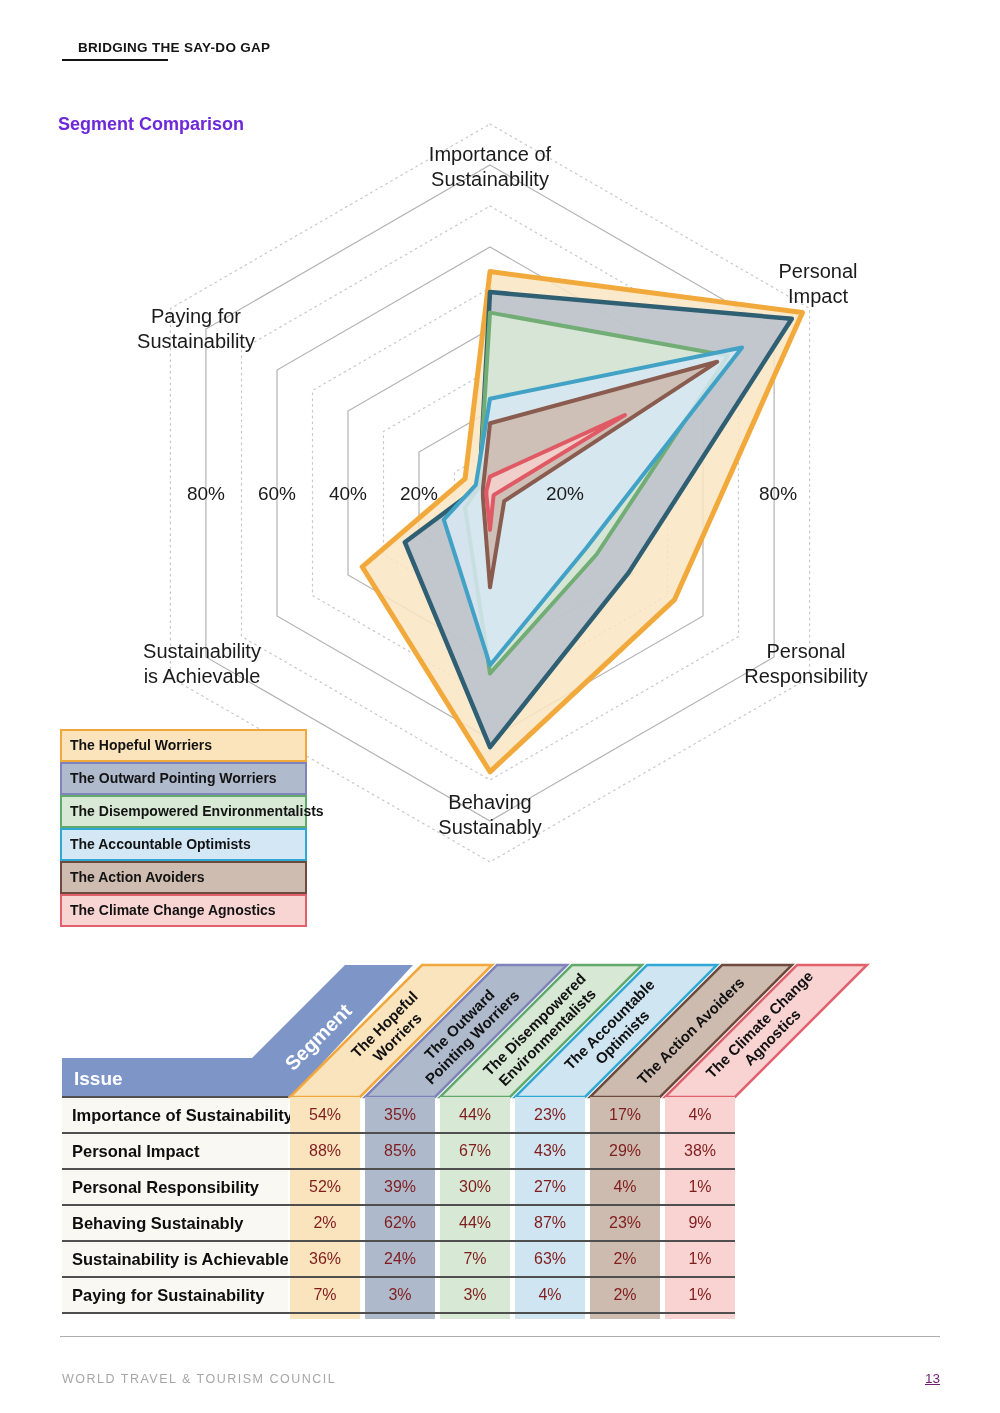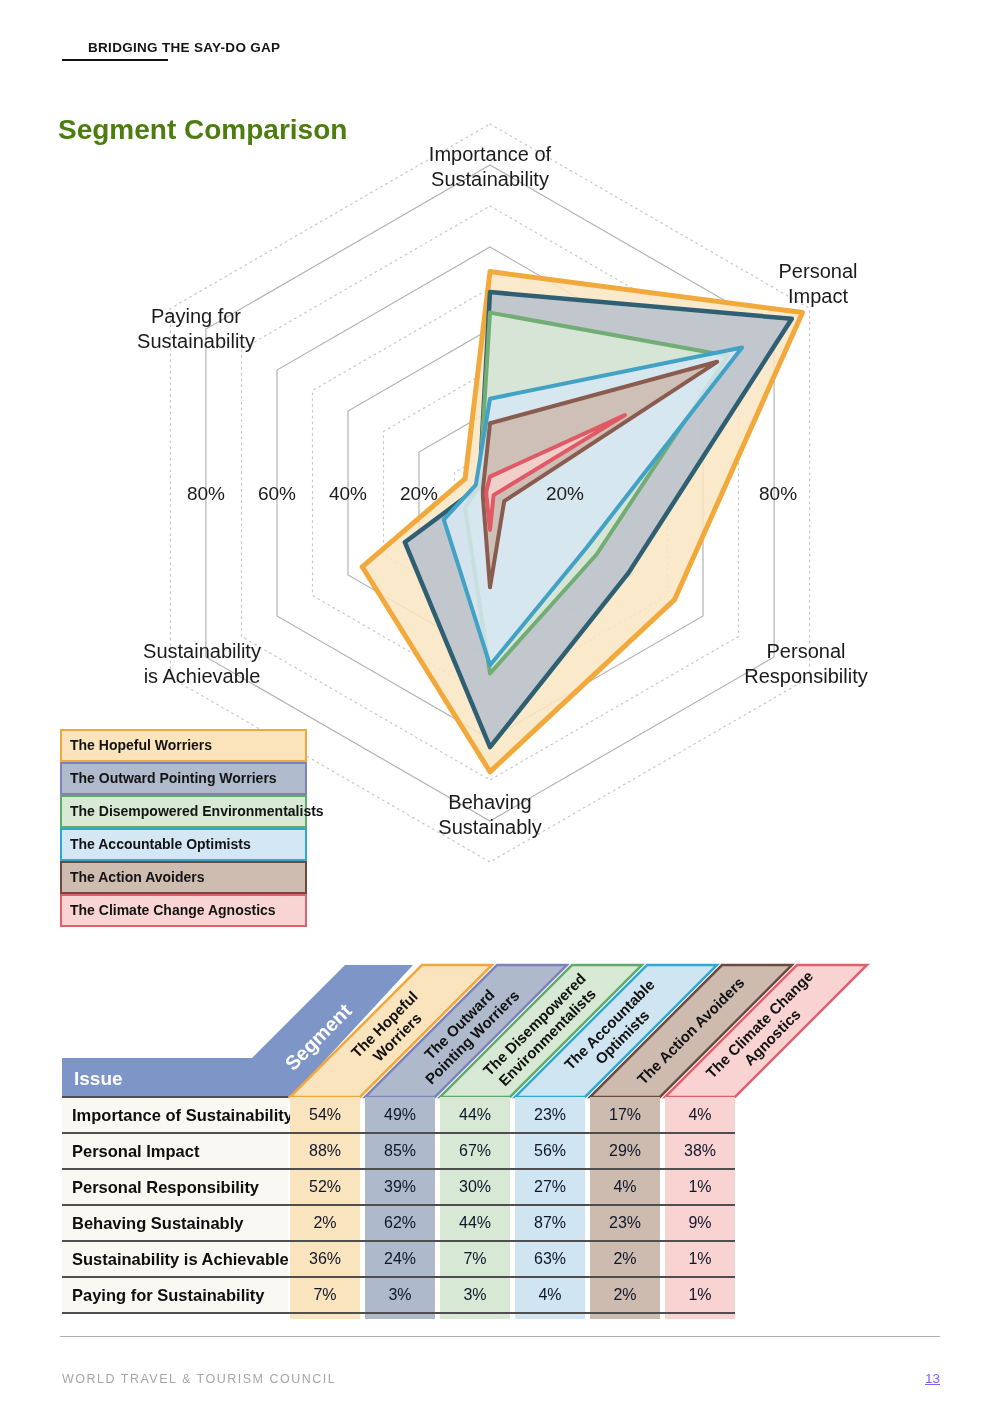--- a/index.html
+++ b/index.html
@@ -1,35 +1,35 @@
 <!DOCTYPE html>
 <html><head>
 <meta charset="utf-8">
 <style>
   html,body{margin:0;padding:0;background:#fff;}
   body{font-family:"Liberation Sans", sans-serif;}
   .page{position:relative;width:1000px;height:1413px;background:#ffffff;overflow:hidden;}
   .abs{position:absolute;}
-  .kicker{left:64px;top:40px;font-size:13.5px;font-weight:bold;color:#141414;letter-spacing:.3px;padding-left:24px;}
+  .kicker{left:54px;top:40px;font-size:13.5px;font-weight:bold;color:#141414;letter-spacing:.3px;padding-left:24px;}
   .kicker-rule{left:62px;top:59px;width:106px;height:2px;background:#141414;}
-  .page-title{left:58px;top:114px;font-size:28px;font-weight:bold;color:#4d7c0f;}
+  .page-title{left:58px;top:114px;font-size:18px;font-weight:bold;color:#6d28d9;}
   svg{position:absolute;left:0;overflow:visible;}
   #radar-svg{top:0;pointer-events:none;}
   #table-header-svg{top:0;pointer-events:none;}
   .legend{left:60px;top:729px;width:247px;}
   .legend-row{box-sizing:border-box;height:33px;border:2px solid #000;line-height:29px;padding-left:8px;
     font-size:14px;font-weight:bold;color:#131313;white-space:nowrap;}
   .issue-col{left:62px;top:1097px;width:226px;height:216px;background:#faf8f2;z-index:1;}
   .issue-cell{height:36px;line-height:36px;padding-left:10px;font-size:16.5px;font-weight:bold;color:#0e0e0e;white-space:nowrap;}
   .val-col{top:1097px;width:70px;height:222px;z-index:1;}
-  .val-cell{height:36px;line-height:36px;text-align:center;font-size:16px;color:#0f172a;}
+  .val-cell{height:36px;line-height:36px;text-align:center;font-size:16px;color:#7f1d1d;}
   .sep{background:#4f4f4f;height:2px;z-index:2;}
   .footer-rule{left:60px;top:1336px;width:880px;height:1px;background:#adadad;}
   .footer-text{left:62px;top:1372px;font-size:12.5px;color:#a6a6a6;letter-spacing:1.5px;}
-  .page-num{right:60px;top:1371px;font-size:13.5px;color:#8b5cf6;text-decoration:underline;}
+  .page-num{right:60px;top:1371px;font-size:13.5px;color:#701a75;text-decoration:underline;}
   text{font-family:"Liberation Sans", sans-serif;}
 </style>
 </head>
 <body>
 
 <div class="page">
 
   <div class="abs kicker">BRIDGING THE SAY-DO GAP</div>
   <div class="abs kicker-rule"></div>
   <div class="abs page-title">Segment Comparison</div>
@@ -92,38 +92,38 @@
   <div id="val-cols">
       <div class="abs val-col" style="left: 290px; background: rgb(250, 228, 190);">
         <div class="val-cell" style="">54%</div>
         <div class="val-cell" style="">88%</div>
         <div class="val-cell" style="">52%</div>
         <div class="val-cell" style="">2%</div>
         <div class="val-cell" style="">36%</div>
         <div class="val-cell" style="">7%</div>
       </div>
       <div class="abs val-col" style="left: 365px; background: rgb(174, 185, 204);">
-        <div class="val-cell" style="">49%</div>
+        <div class="val-cell" style="">35%</div>
         <div class="val-cell" style="">85%</div>
         <div class="val-cell" style="">39%</div>
         <div class="val-cell" style="">62%</div>
         <div class="val-cell" style="">24%</div>
         <div class="val-cell" style="">3%</div>
       </div>
       <div class="abs val-col" style="left: 440px; background: rgb(215, 233, 213);">
         <div class="val-cell" style="">44%</div>
         <div class="val-cell" style="">67%</div>
         <div class="val-cell" style="">30%</div>
         <div class="val-cell" style="">44%</div>
         <div class="val-cell" style="">7%</div>
         <div class="val-cell" style="">3%</div>
       </div>
       <div class="abs val-col" style="left: 515px; background: rgb(207, 229, 242);">
         <div class="val-cell" style="">23%</div>
-        <div class="val-cell" style="">56%</div>
+        <div class="val-cell" style="">43%</div>
         <div class="val-cell" style="">27%</div>
         <div class="val-cell" style="">87%</div>
         <div class="val-cell" style="">63%</div>
         <div class="val-cell" style="">4%</div>
       </div>
       <div class="abs val-col" style="left: 590px; background: rgb(206, 187, 176);">
         <div class="val-cell" style="">17%</div>
         <div class="val-cell" style="">29%</div>
         <div class="val-cell" style="">4%</div>
         <div class="val-cell" style="">23%</div>

